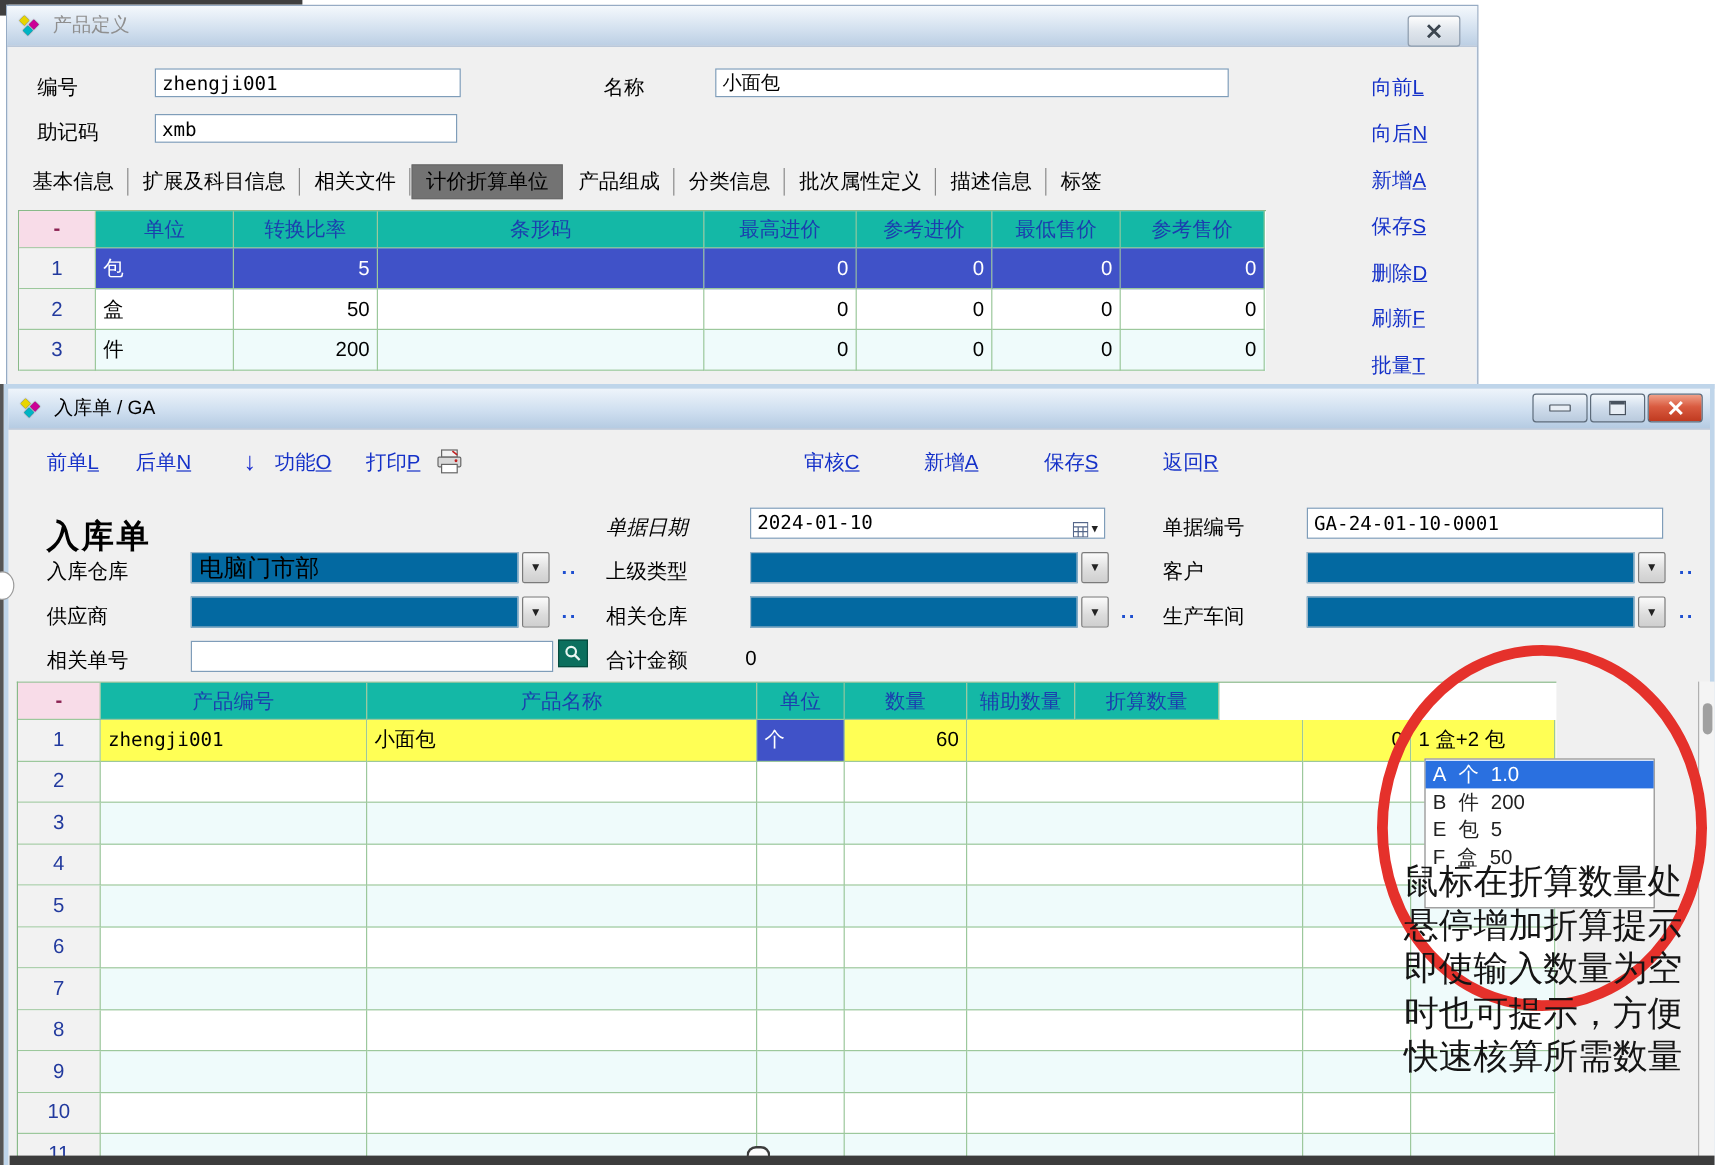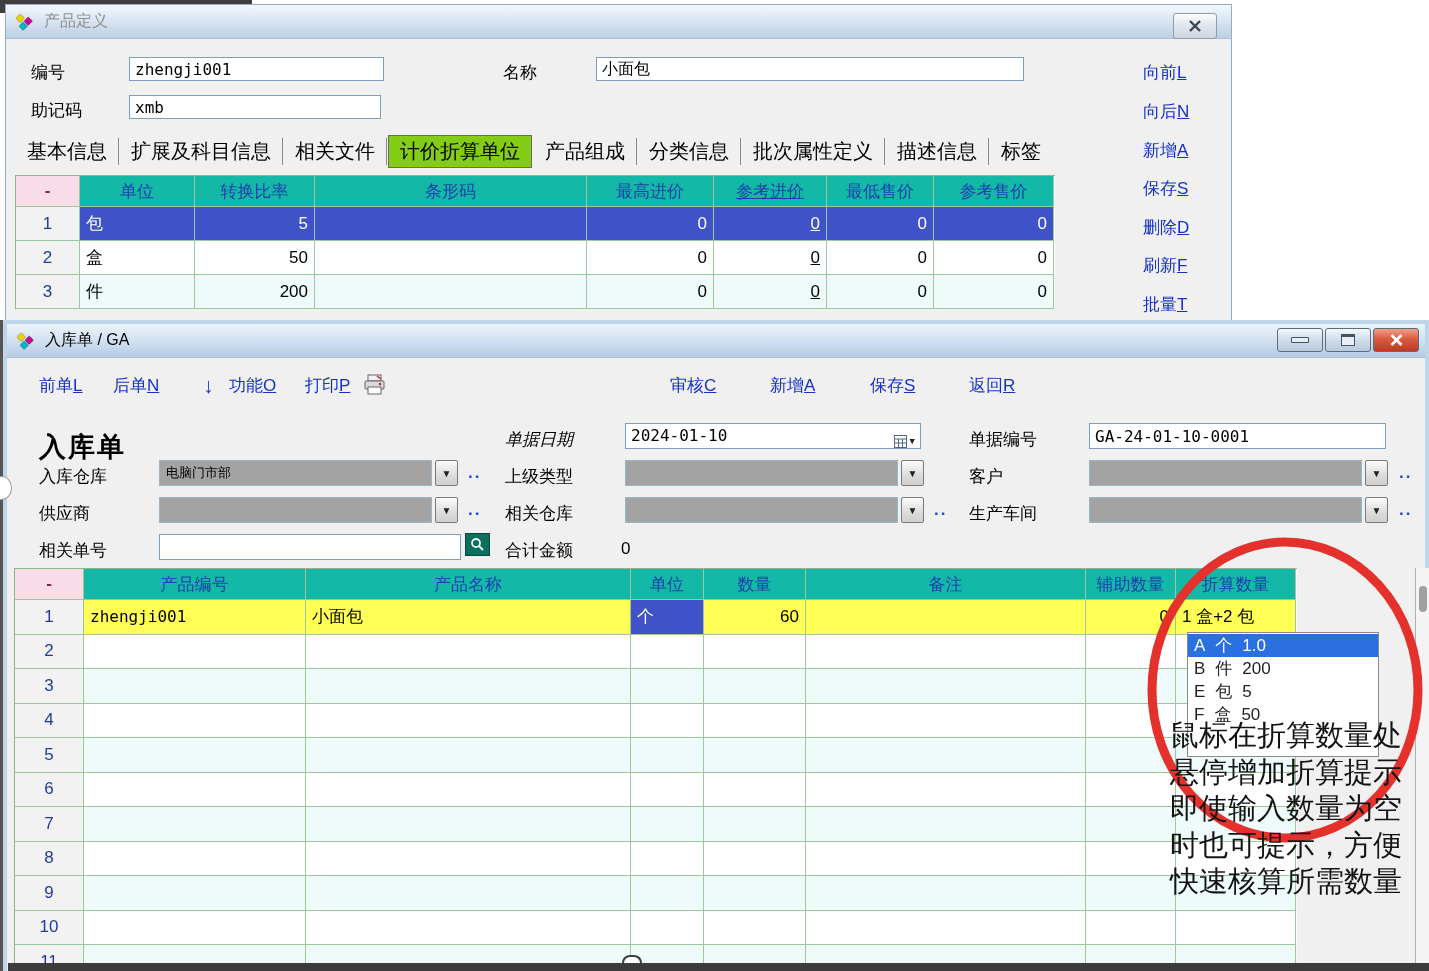--- a/index.html
+++ b/index.html
@@ -28,22 +28,22 @@
   .wbtn{width:44px;height:22px;border:1px solid #5d6b7a;border-radius:3px;display:flex;align-items:center;justify-content:center;
         background:linear-gradient(#f3f8fc,#cfdceb 50%,#b9cadd);}
   .wbtn-close{background:linear-gradient(#f0a088,#d95b40 45%,#c03a20);}
   .glyph-min{width:16px;height:4px;background:#e8eef5;border:1px solid #48525e;border-radius:1px;}
   .glyph-max{width:12px;height:10px;border:1px solid #48525e;background:#e8eef5;box-shadow:0 2px 0 #48525e inset;}
 
   
   .lbl{position:absolute;font-size:17px;white-space:nowrap;}
   .tinput{position:absolute;height:24px;border:1px solid #7f9db9;background:#fff;font-size:16px;
           padding:0 5px;box-sizing:border-box;}
-  .combo{position:absolute;height:26px;background:#a3a3a3;border:1px solid #9ab4c8;box-sizing:border-box;
-         font-size:13px;display:flex;align-items:center;padding:0 6px;}
+  .combo{position:absolute;height:26px;background:#0369a1;border:1px solid #9ab4c8;box-sizing:border-box;
+         font-size:20px;display:flex;align-items:center;padding:0 6px;}
   .dropbtn{position:absolute;width:23px;height:26px;border:1px solid #7a7a7a;border-radius:2px;
            background:linear-gradient(#fbfbfb,#dcdcdc 60%,#cfcfcf);display:flex;align-items:center;justify-content:center;
            font-size:10px;color:#222;box-sizing:border-box;}
   .dots{position:absolute;color:#1e4fd0;font-size:17px;font-weight:bold;letter-spacing:2px;}
   .bluelink{position:absolute;color:#1531c8;font-size:17px;white-space:nowrap;cursor:default;}
   .hk{text-decoration:underline;}
 
   
   .grid{position:absolute;border:1px solid #89b989;border-right:none;border-bottom:none;background:#fff;}
   .trow{display:flex;box-sizing:border-box;}
@@ -54,33 +54,33 @@
   .rownum{justify-content:center;background:#f2f2f2;color:#223a9e;}
   .num{justify-content:flex-end;}
   .odd{background:#fff;}
   .even{background:#effbfb;}
   .sel{background:#4052c8;color:#fff;}
   .yellow{background:#ffff55;}
   .unitsel{background:#4052c8;color:#fff;}
 
   
   .t0{width:64px;}.t1{width:115px;}.t2{width:120px;}.t3{width:272px;}
-  .t4{width:127px;}.t5{width:113px;text-decoration:underline;}.t6{width:107px;}.t7{width:120px;}
+  .t4{width:127px;}.t5{width:113px;}.t6{width:107px;}.t7{width:120px;}
   
   .b0{width:69px;}.b1{width:222px;}.b2{width:325px;}.b3{width:73px;}
   .b4{width:102px;}.b5{width:280px;}.b6{width:90px;}.b7{width:120px;}
   .throw{height:31px;}
   .tdrow{height:34px;}
   .edrow{height:34.5px;}
 
   
   .tabs{position:absolute;left:9px;top:131px;display:flex;align-items:center;height:30px;}
-  .tab{font-size:20px;padding:3px 12px;position:relative;}
+  .tab{font-size:17px;padding:3px 12px;position:relative;}
   .tab:not(:last-child)::after{content:"";position:absolute;right:0;top:3px;bottom:3px;width:1px;background:#8a8a8a;}
-  .tab-sel{border:1px solid #6a6a6a;background:#84cc16;padding:2px 11px;margin:0 1px;}
+  .tab-sel{border:1px solid #6a6a6a;background:#737373;padding:2px 11px;margin:0 1px;}
   .tab-sel::after{display:none;}
 
   
   .tooltip{position:absolute;left:1187px;top:632px;width:192px;height:125px;background:#fff;
            border:1px solid #8a8a8a;z-index:6;box-sizing:border-box;padding-top:1px;}
   .titem{height:23px;display:flex;align-items:center;font-size:17px;padding-left:6px;gap:10px;color:#222;}
   .titem-sel{background:#2a70e0;color:#fff;}
 
   
   .annot{position:absolute;left:1170px;top:717px;width:250px;z-index:8;font-size:29px;line-height:36.5px;
@@ -311,21 +311,20 @@
     <div class="lbl" style="left:498px;top:215px;">合计金额</div>
     <div class="lbl" style="left:614px;top:215px;">0</div>
 
     <div class="grid" style="left:7px;top:244px;width:1282px;">
       <div class="trow throw">
         <div class="cell hcell hdash b0">-</div>
         <div class="cell hcell b1">产品编号</div>
         <div class="cell hcell b2">产品名称</div>
         <div class="cell hcell b3">单位</div>
         <div class="cell hcell b4">数量</div>
-        <div class="cell hcell b5">备注</div>
         <div class="cell hcell b6">辅助数量</div>
         <div class="cell hcell b7">折算数量</div>
       </div>
       <div class="trow edrow">
         <div class="cell rownum b0">1</div>
         <div class="cell yellow mono b1" style="font-size:16px;">zhengji001</div>
         <div class="cell yellow b2">小面包</div>
         <div class="cell unitsel b3">个</div>
         <div class="cell yellow num b4">60</div>
         <div class="cell yellow b5"></div>

